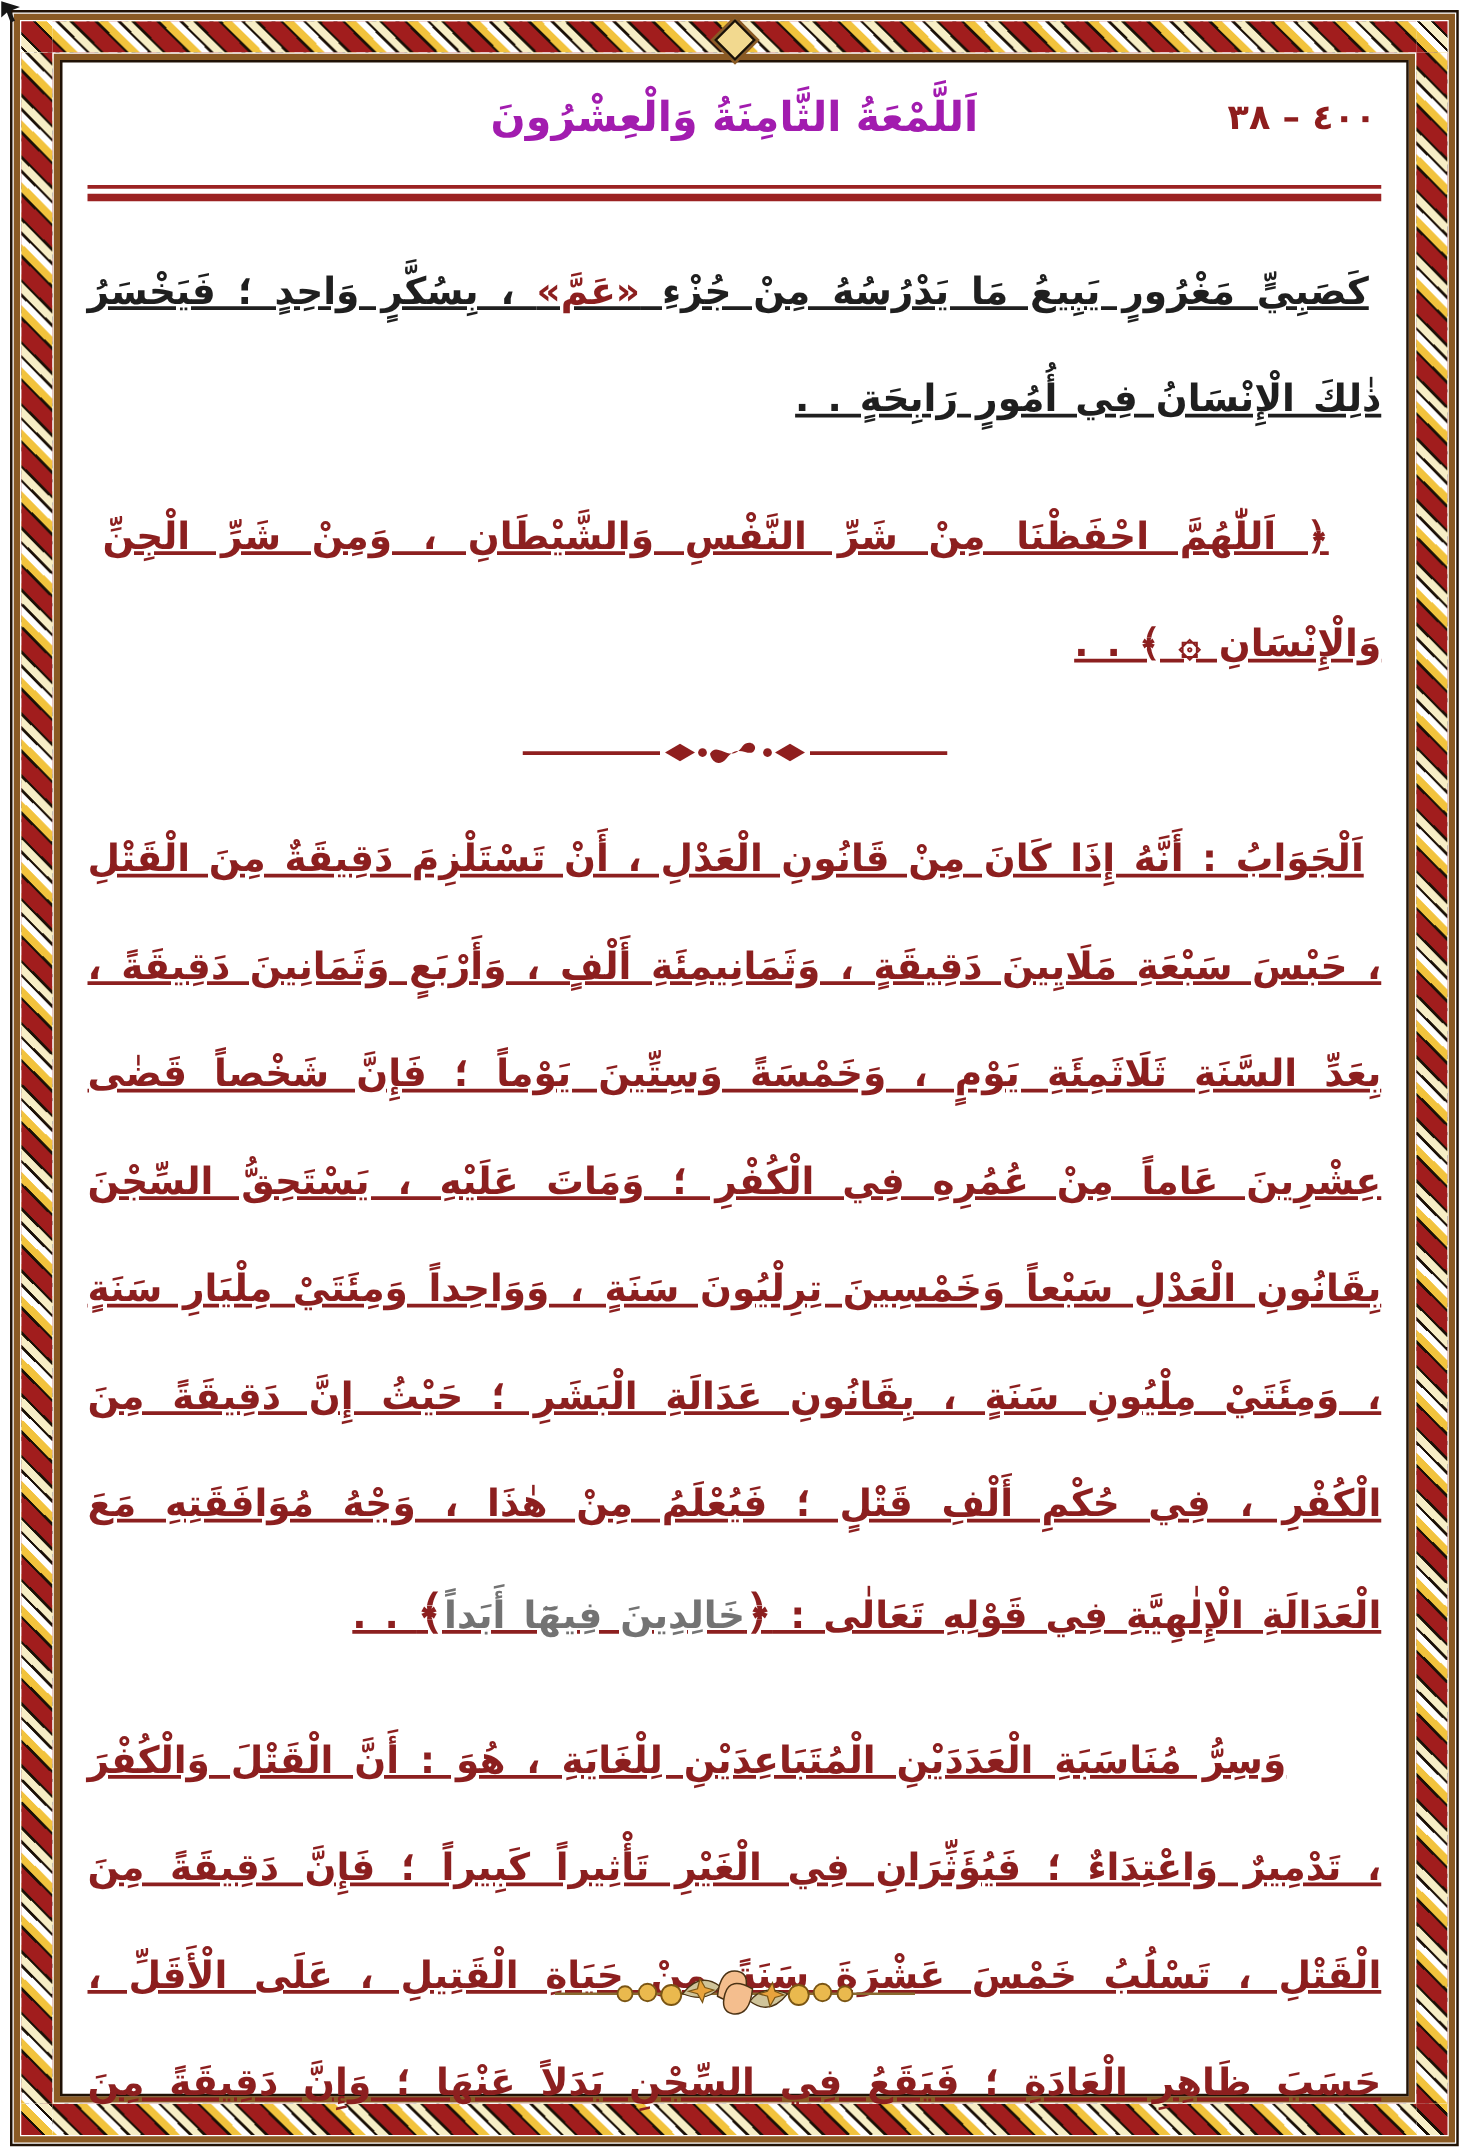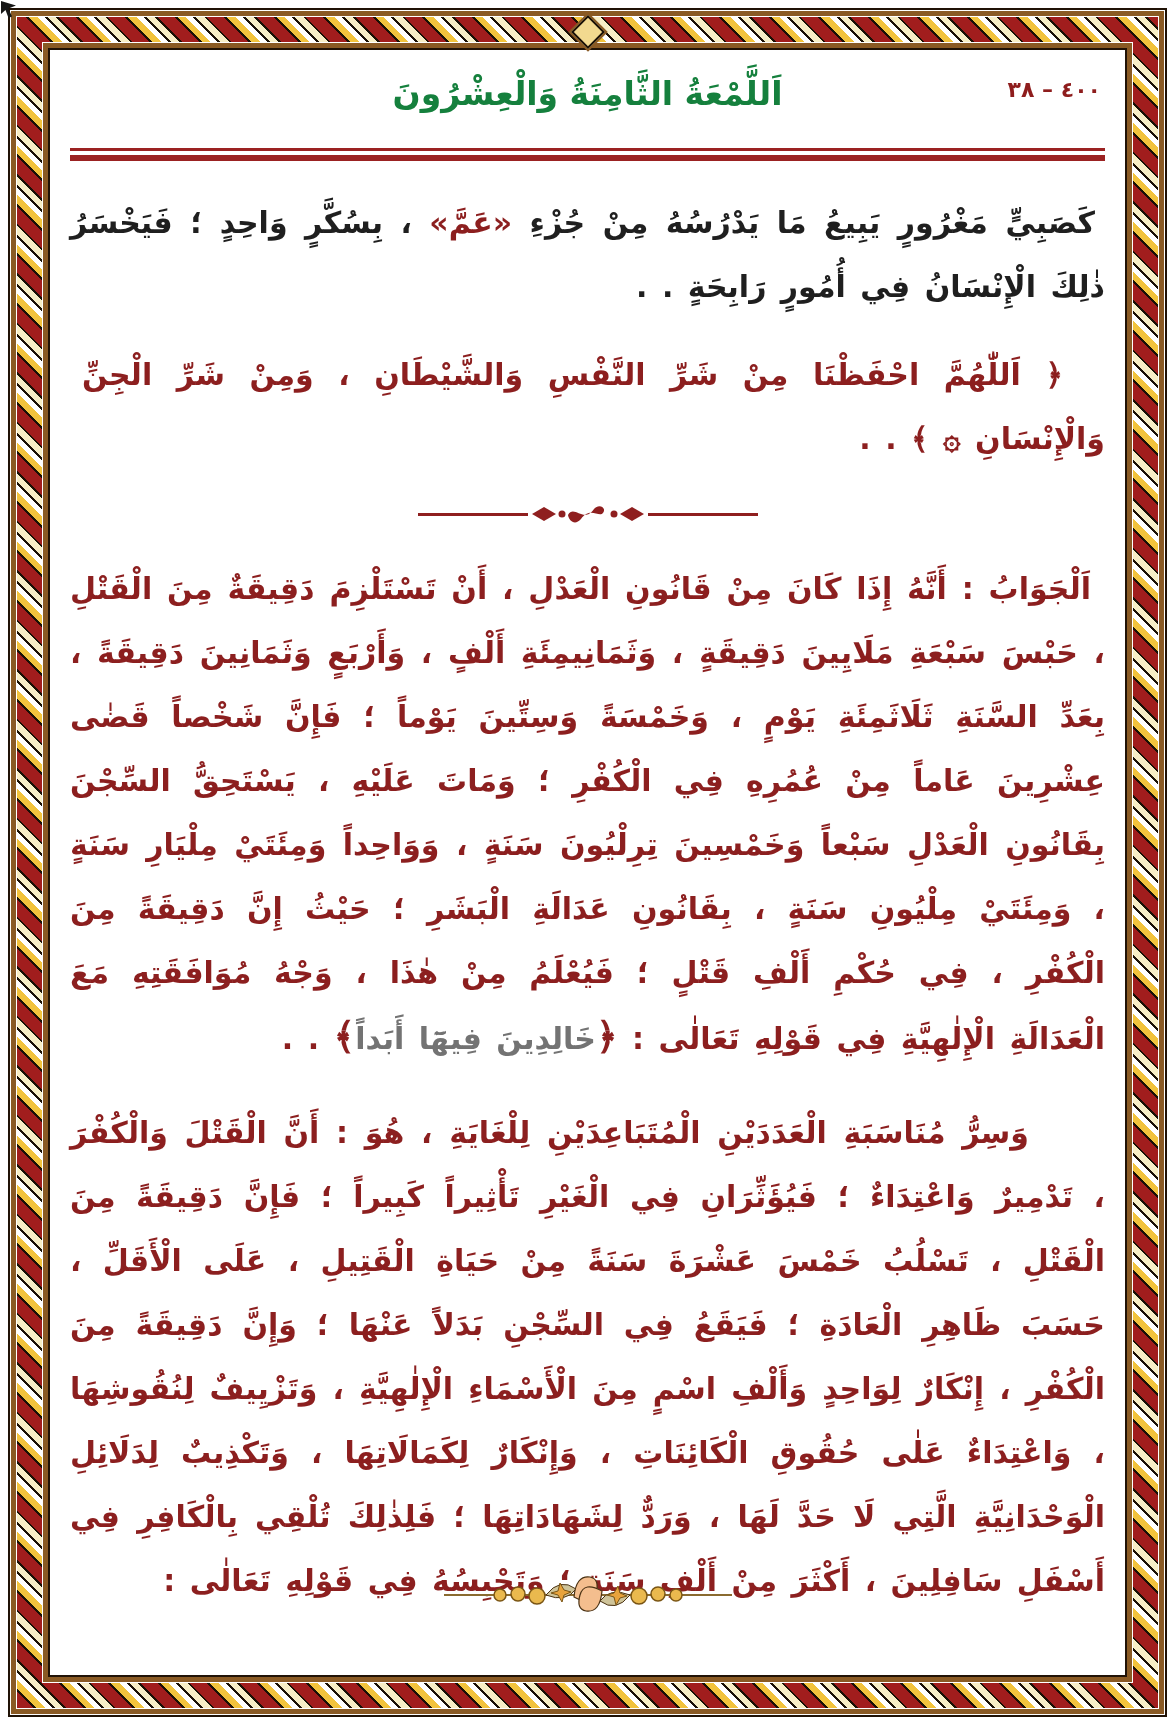--- a/index.html
+++ b/index.html
@@ -38,37 +38,38 @@
 
   
   .content{
     position:absolute;left:70px;right:70px;top:74px;bottom:60px;
     direction:rtl;
   }
   .header{position:relative;height:52px;}
   .page-title{
     position:absolute;left:0;right:0;top:0;
     text-align:center;
-    font-size:33px;font-weight:bold;color:#15803d;
+    font-size:33px;font-weight:bold;color:#a21caf;
   }
   .page-num{
     position:absolute;right:4px;top:3px;
-    font-size:22px;font-weight:bold;color:#8e1d1d;
+    font-size:28px;font-weight:bold;color:#8e1d1d;
     letter-spacing:2px;
   }
   .rule{margin-top:22px;}
   .rule-top{height:3px;background:#9b2222;}
   .rule-bot{height:6px;background:#9b2222;margin-top:4px;}
 
   p{
     margin:0;
     font-size:30px;font-weight:bold;
-    line-height:64px;
+    line-height:86px;
     text-align:justify;
     word-spacing:4px;
+    text-decoration:underline;
   }
   .black{color:#1f1f1f;}
   .red{color:#8c1f1f;}
   .blue{color:#737373;}
   .bracket{color:#8c1f1f;font-size:37px;}
   .p-intro{margin-top:30px;text-indent:10px;}
   .p-prayer{margin-top:24px;text-indent:42px;margin-left:12px;}
   .p-question{margin-top:24px;text-indent:10px;}
   .p-answer{margin-top:26px;text-indent:14px;}
   .p-secret{margin-top:30px;text-indent:76px;}

